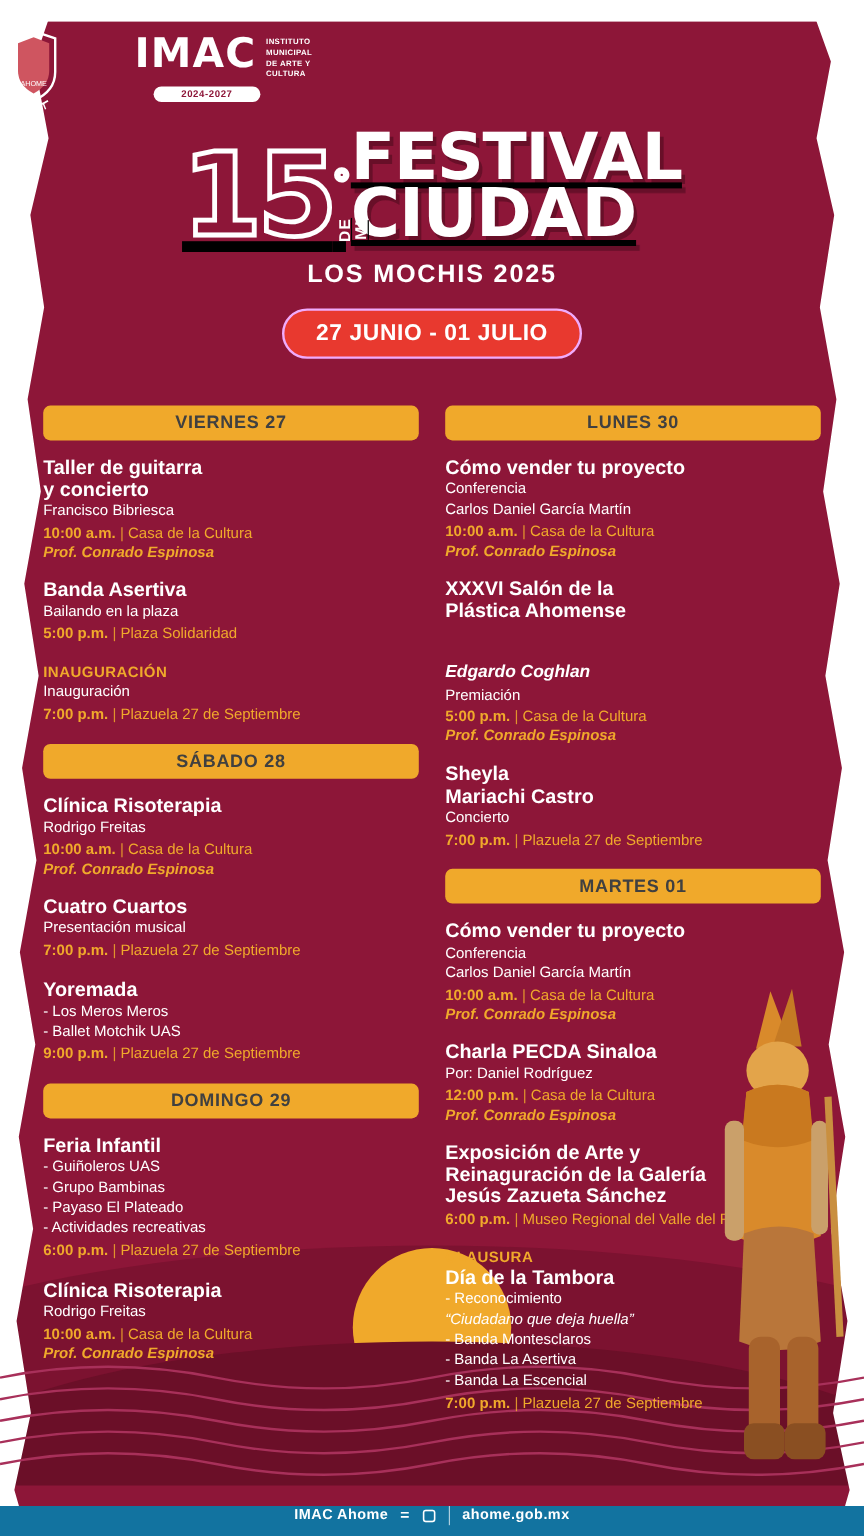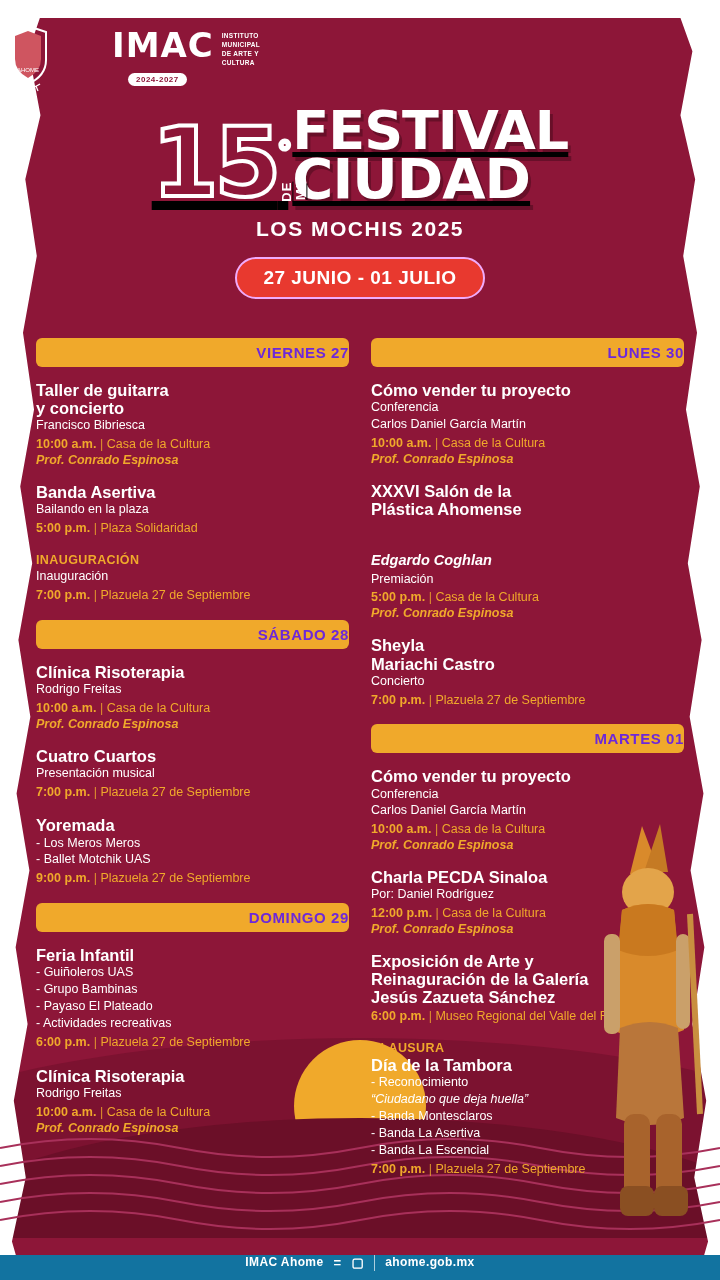--- a/index.html
+++ b/index.html
@@ -67,21 +67,21 @@
     display: flex; align-items: center; justify-content: flex-start; gap: 56px;
   }
   .crest { width: 56px; height: 70px; }
   .imac { text-align: left; color: #fff; }
   .imac-top { display: flex; align-items: flex-start; gap: 8px; }
   .imac-word { font-size: 34px; font-weight: bold; letter-spacing: 1px; line-height: 1; font-family: "DejaVu Sans", sans-serif;}
   .imac-sub { font-size: 6.5px; line-height: 1.35; font-weight: bold; letter-spacing: .3px; padding-top: 4px; }
   .imac-years {
     margin-top: 5px; margin-left: 16px; display: inline-block;
     background: #ffffff; color: #8d1638; font-size: 8px; font-weight: bold;
-    padding: 2px 8px; border-radius: 9px; letter-spacing: .5px;
+    padding: 2px 23px; border-radius: 9px; letter-spacing: .5px;
   }
 
   
   .title-wrap { position: absolute; top: 108px; left: 0; right: 0; z-index: 6; text-align: center; }
   .title-row { display: flex; align-items: flex-end; justify-content: center; text-decoration: underline; }
   .num15 {
     font-size: 96px; font-weight: bold; color: #8d1638;
     -webkit-text-stroke: 4px #ffffff;
     font-family: "DejaVu Sans", sans-serif;
     letter-spacing: -4px; line-height: .92;
@@ -112,22 +112,22 @@
     padding: 8px 26px; border-radius: 22px; letter-spacing: .5px;
     border: 2px solid #f0abfc;
   }
 
   
   .cols { position: absolute; top: 338px; left: 0; right: 0; z-index: 6;
     display: flex; gap: 22px; padding: 0 36px; }
   .col { width: 50%; }
   .col.right { padding-top: 0; }
   .day-pill {
-    background: #f0a92b; color: #6d28d9; font-weight: bold; font-size: 15px;
-    text-align: right; padding: 6px 0; border-radius: 6px; letter-spacing: .6px;
+    background: #f0a92b; color: #404040; font-weight: bold; font-size: 15px;
+    text-align: center; padding: 6px 0; border-radius: 6px; letter-spacing: .6px;
     margin-bottom: 14px;
   }
   .event { margin-bottom: 16px; }
   .ev-tag { color: #f0a92b; font-weight: bold; font-size: 12.5px; letter-spacing: .4px; margin-bottom: 1px; }
   .ev-title { color: #ffffff; font-weight: bold; font-size: 16.5px; line-height: 1.1; }
   .ev-sub { color: #ffffff; font-size: 12.5px; line-height: 1.35; }
   .ev-sub.ital { font-style: italic; font-weight: bold; font-size: 14.5px; margin-top: 33px; }
   .ev-line { color: #f0a92b; font-size: 12.5px; line-height: 1.35; }
   .ev-time { color: #f0a92b; font-size: 12.5px; font-weight: bold; }
   .ev-place { color: #f0a92b; font-size: 12.5px; }

